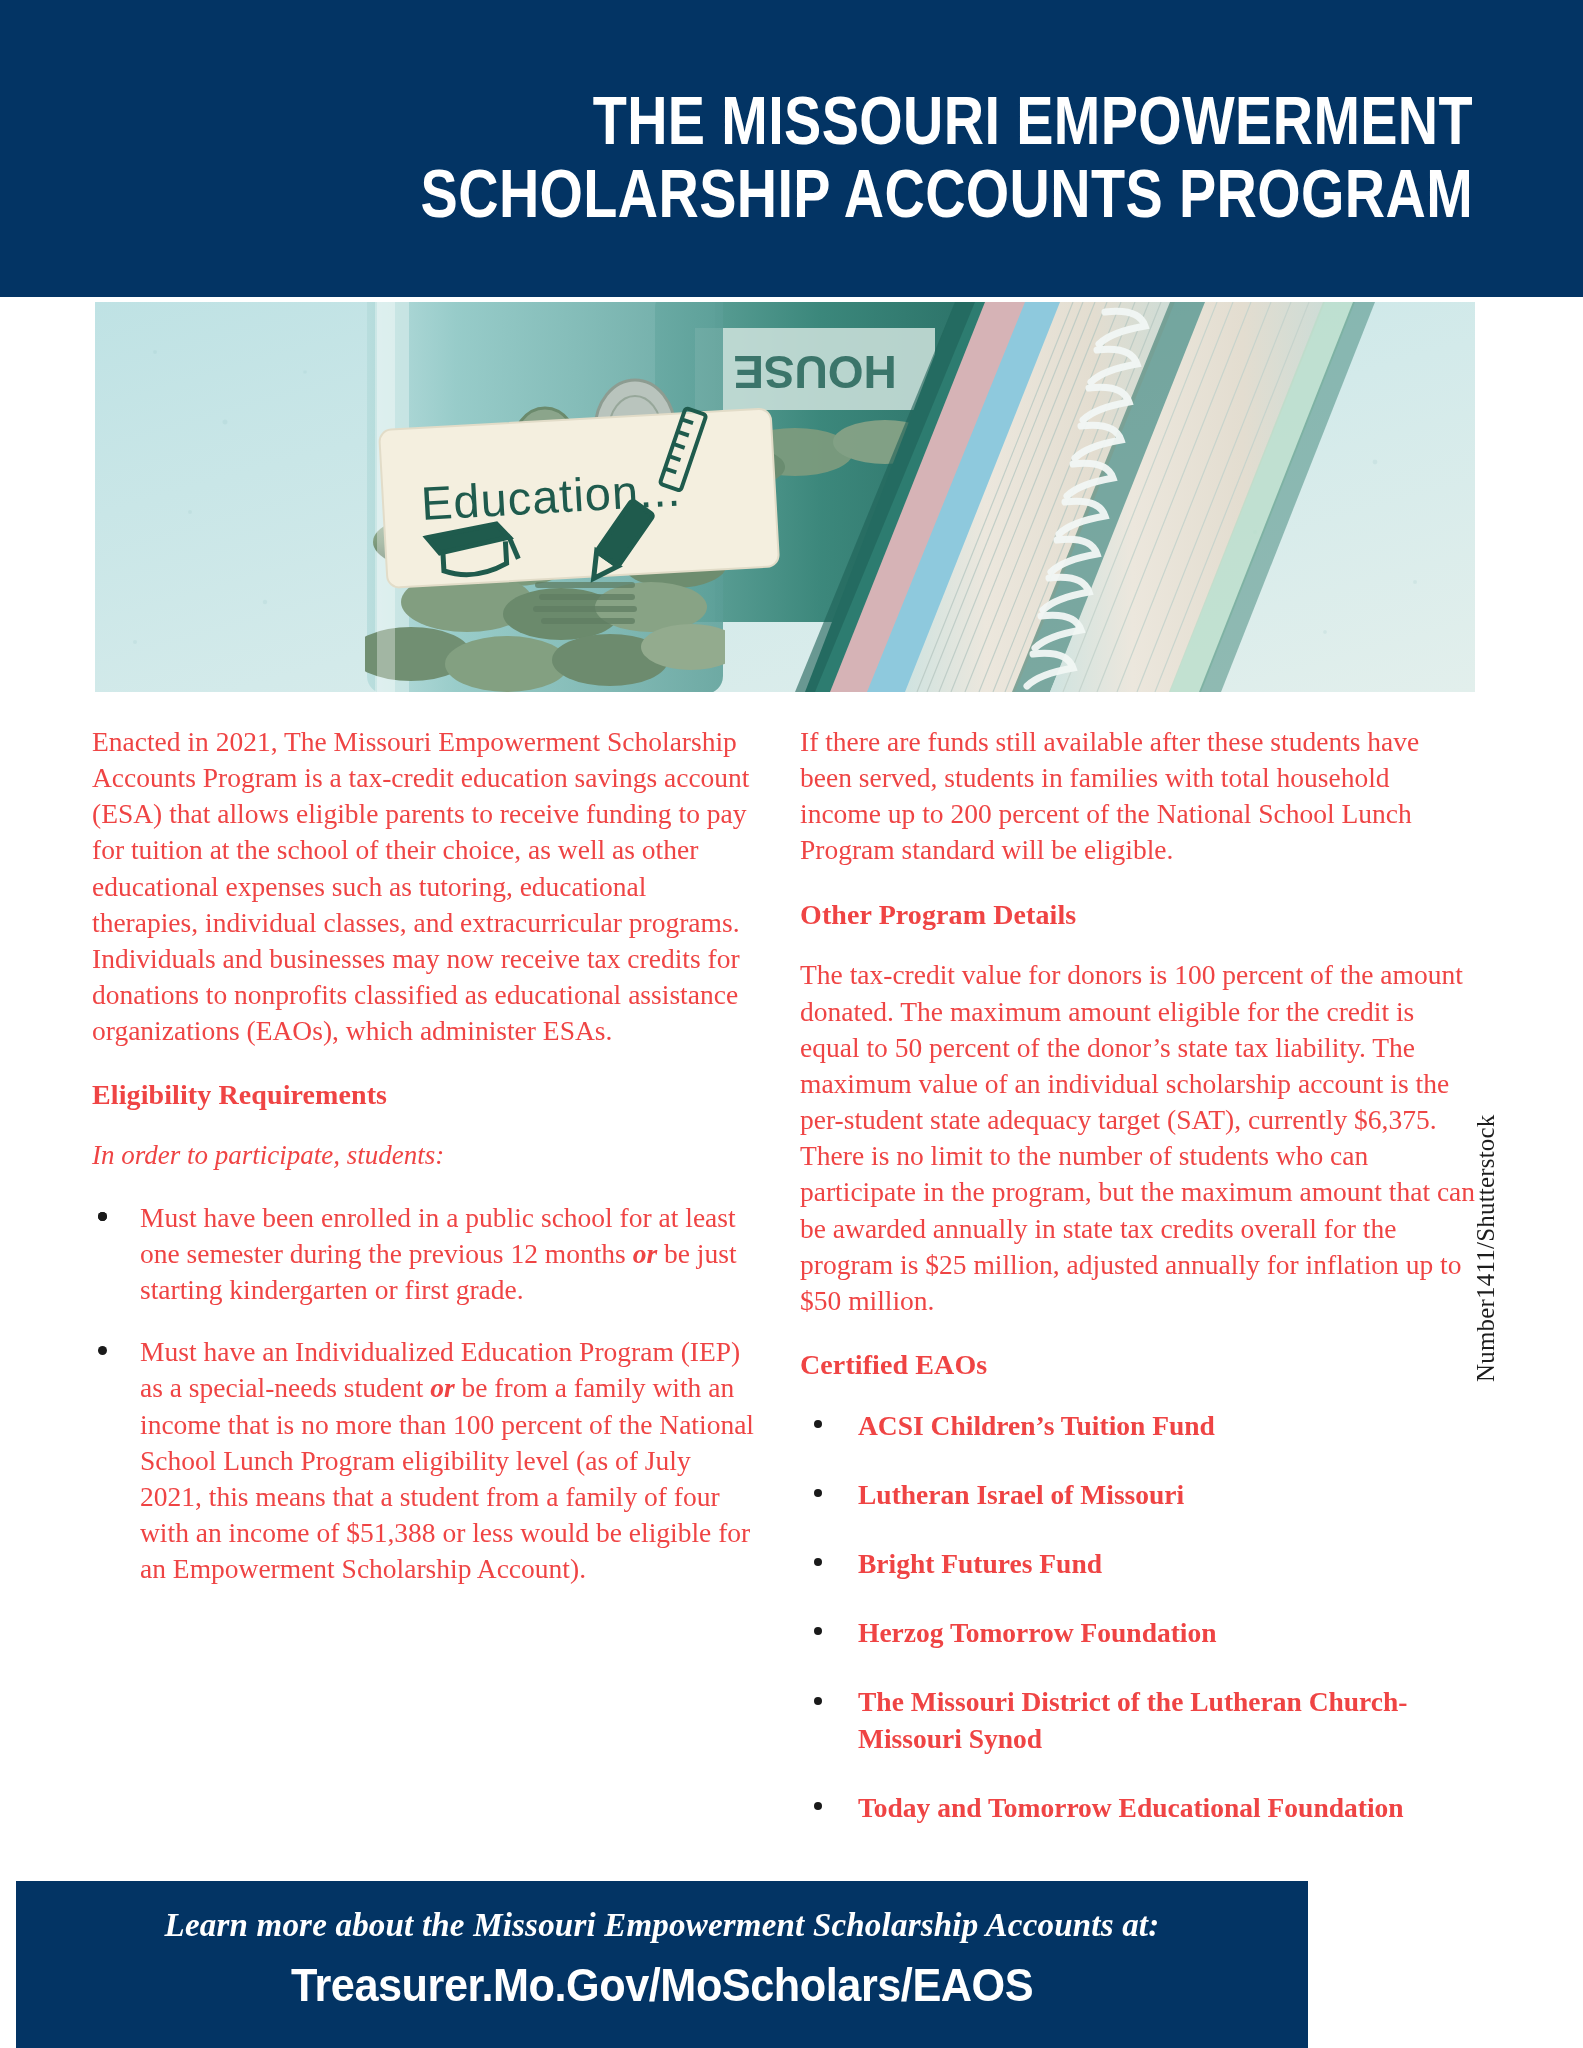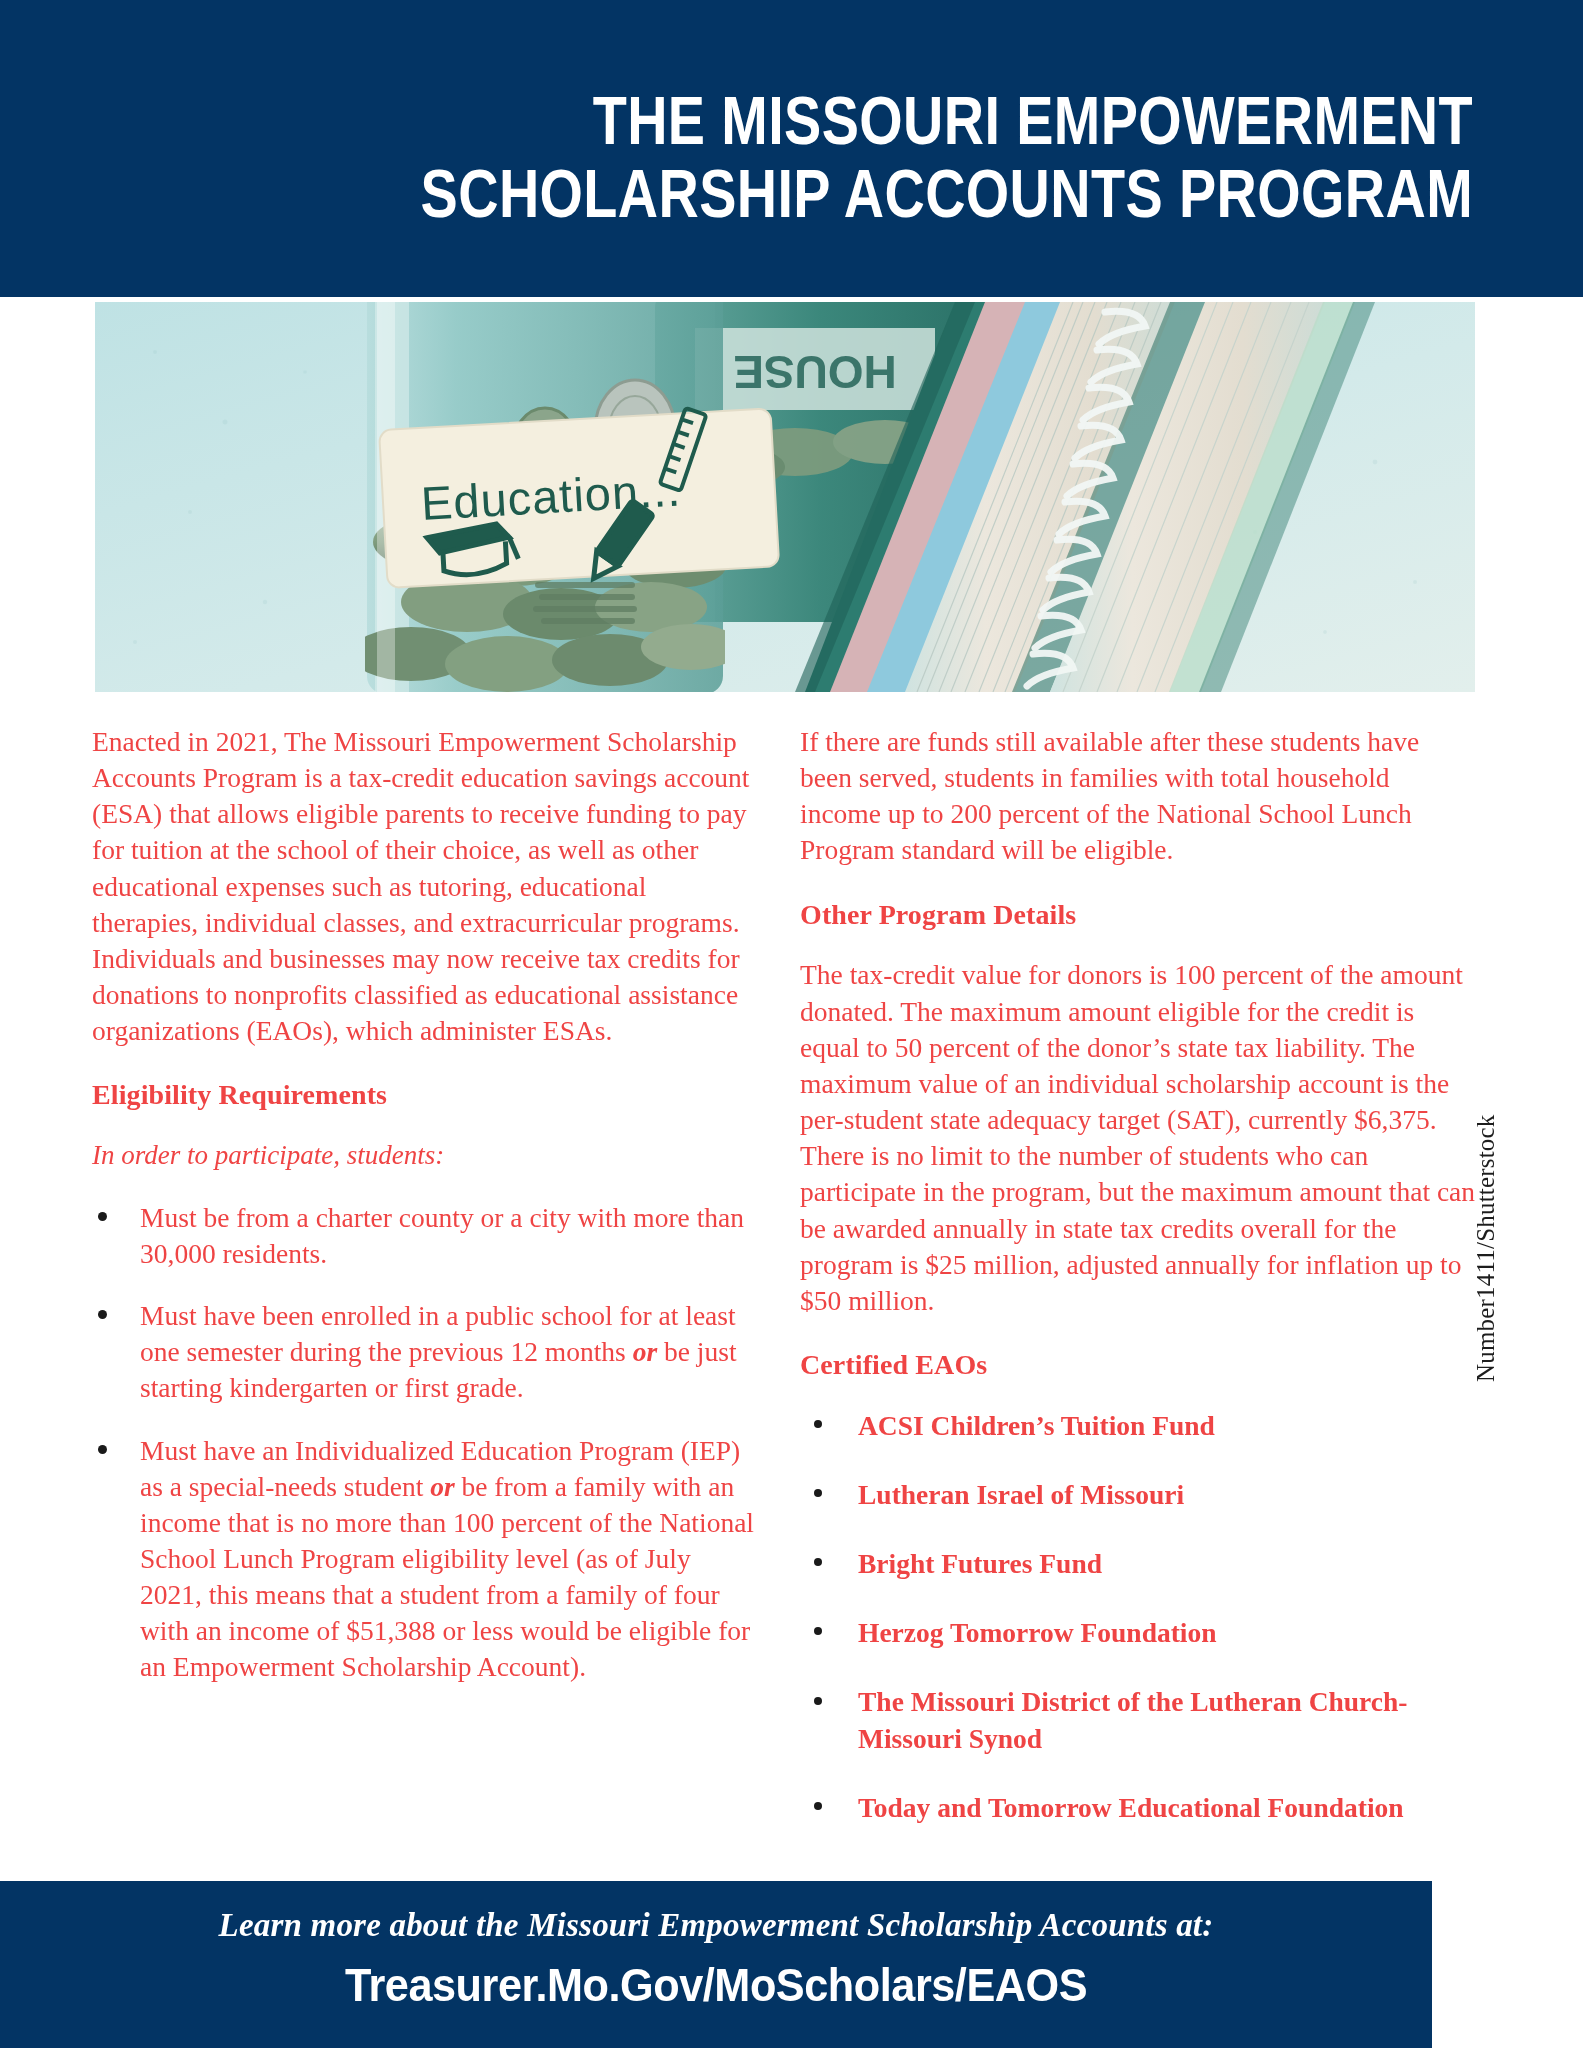--- a/index.html
+++ b/index.html
@@ -124,23 +124,23 @@
     background: #1a1a1a;
   }
   ul.bullets.eao > li { margin-bottom: 33px; padding-left: 58px; font-weight: bold; }
   ul.bullets.eao > li .bullet-dot { left: 14px; width: 8px; height: 8px; }
 
   .bi { font-style: italic; font-weight: bold; }
 
   
   .footer-band {
     position: absolute;
-    left: 0;
+    left: 16px;
     top: 1881px;
-    width: 1432px;
+    width: 1292px;
     height: 167px;
     background: #033464;
   }
   .footer-line1 {
     position: absolute;
     left: 0; right: 0;
     top: 26px;
     text-align: center;
     color: #ffffff;
     font-family: "Liberation Serif", serif;
@@ -355,21 +355,21 @@
 
   <p class="body-para">Enacted in 2021, The Missouri Empowerment Scholarship Accounts Program is a tax-credit education savings account (ESA) that allows eligible parents to receive funding to pay for tuition at the school of their choice, as well as other educational expenses such as tutoring, educational therapies, individual classes, and extracurricular programs. Individuals and businesses may now receive tax credits for donations to nonprofits classified as educational assistance organizations (EAOs), which administer ESAs.</p>
 
   <h2 class="section-head">Eligibility Requirements</h2>
 
   <p class="lead-italic">In order to participate, students:</p>
 
   <ul class="bullets">
     <li>
       <span class="bullet-dot"></span>
-      <span>Must be from a charter county or a city with more than 30,000 residents.</span><span class="bi"></span><span></span>
+      <span class="bi"></span><span></span>
     </li>
     <li>
       <span class="bullet-dot"></span>
       <span>Must have been enrolled in a public school for at least one semester during the previous 12 months </span><span class="bi">or</span><span> be just starting kindergarten or first grade.</span>
     </li>
     <li>
       <span class="bullet-dot"></span>
       <span>Must have an Individualized Education Program (IEP) as a special-needs student </span><span class="bi">or</span><span> be from a family with an income that is no more than 100 percent of the National School Lunch Program eligibility level (as of July 2021, this means that a student from a family of four with an income of $51,388 or less would be eligible for an Empowerment Scholarship Account).</span>
     </li>
   </ul>

